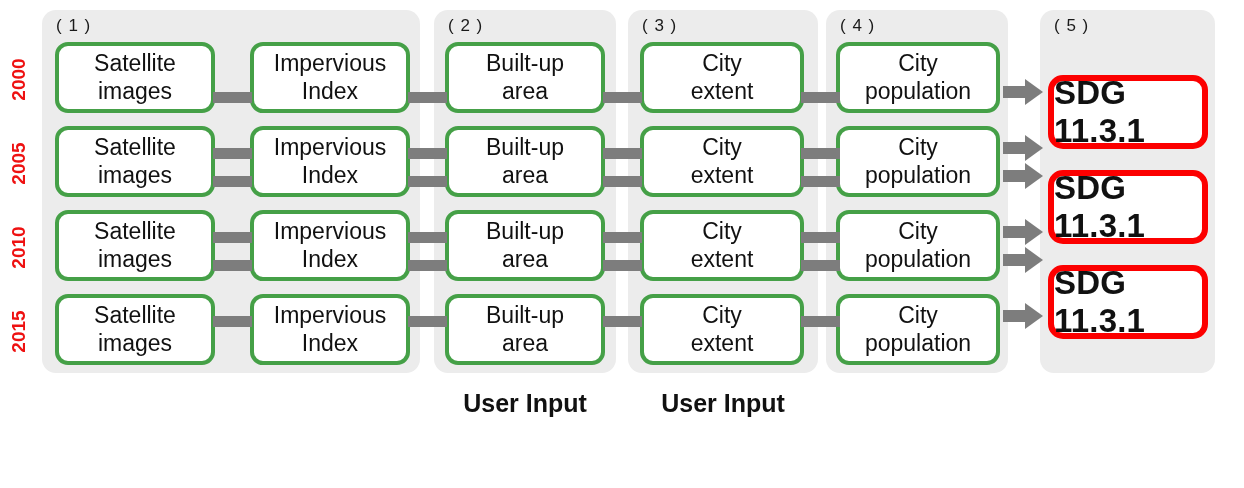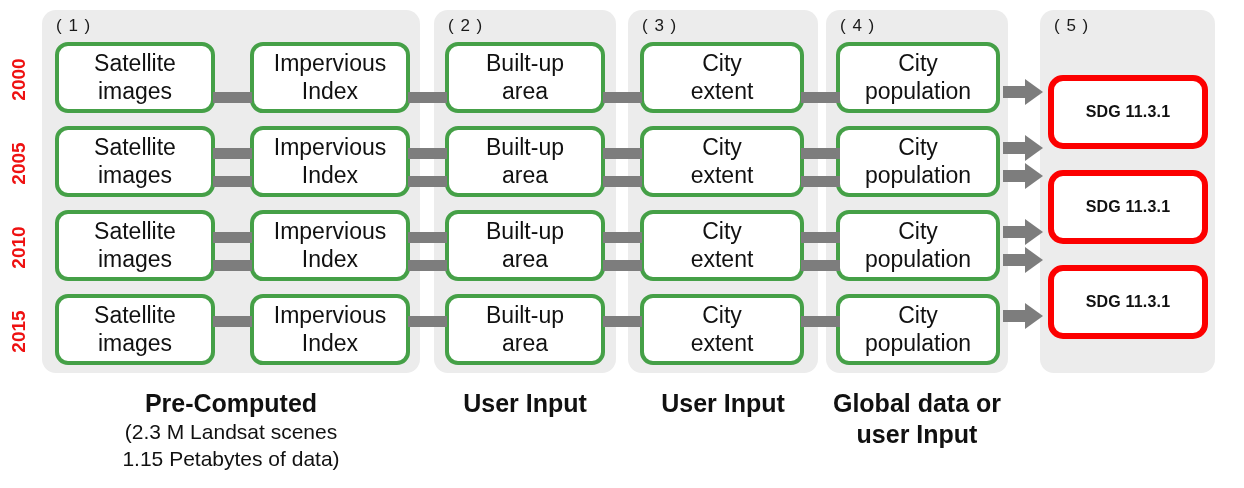--- a/index.html
+++ b/index.html
@@ -69,21 +69,21 @@
   
   .sdg{
     position:absolute;
     background:#ffffff;
     border:6px solid #fc0000;
     border-radius:15px;
     box-sizing:border-box;
     display:flex;
     align-items:center;
     justify-content:center;
-    font-size:16px;
+    font-size:33px;
     font-weight:600;
     color:#111111;
     letter-spacing:0.2px;
   }
 
   
   .bar{
     position:absolute;
     height:11px;
     background:#7d7d7d;
@@ -278,29 +278,20 @@
     </div>
   <div class="arrow" style="left:1003px;top:247px;">
       <div class="shaft"></div>
       <div class="head"></div>
     </div>
   <div class="arrow" style="left:1003px;top:303px;">
       <div class="shaft"></div>
       <div class="head"></div>
     </div>
 
-  <div class="cap" style="left:42px;top:388px;width:378px;">
-    <span class="main">Pre-Computed</span>
-    <span class="sub">(2.3 M Landsat scenes
-1.15 Petabytes of data)</span>
-  </div>
   <div class="cap" style="left:434px;top:388px;width:182px;">
     <span class="main">User Input</span>
   </div>
   <div class="cap" style="left:628px;top:388px;width:190px;">
     <span class="main">User Input</span>
   </div>
-  <div class="cap" style="left:818px;top:388px;width:198px;">
-    <span class="main" style="white-space:pre-line;">Global data or
-user Input</span>
-  </div>
 
 </div>
 
 </body></html>

